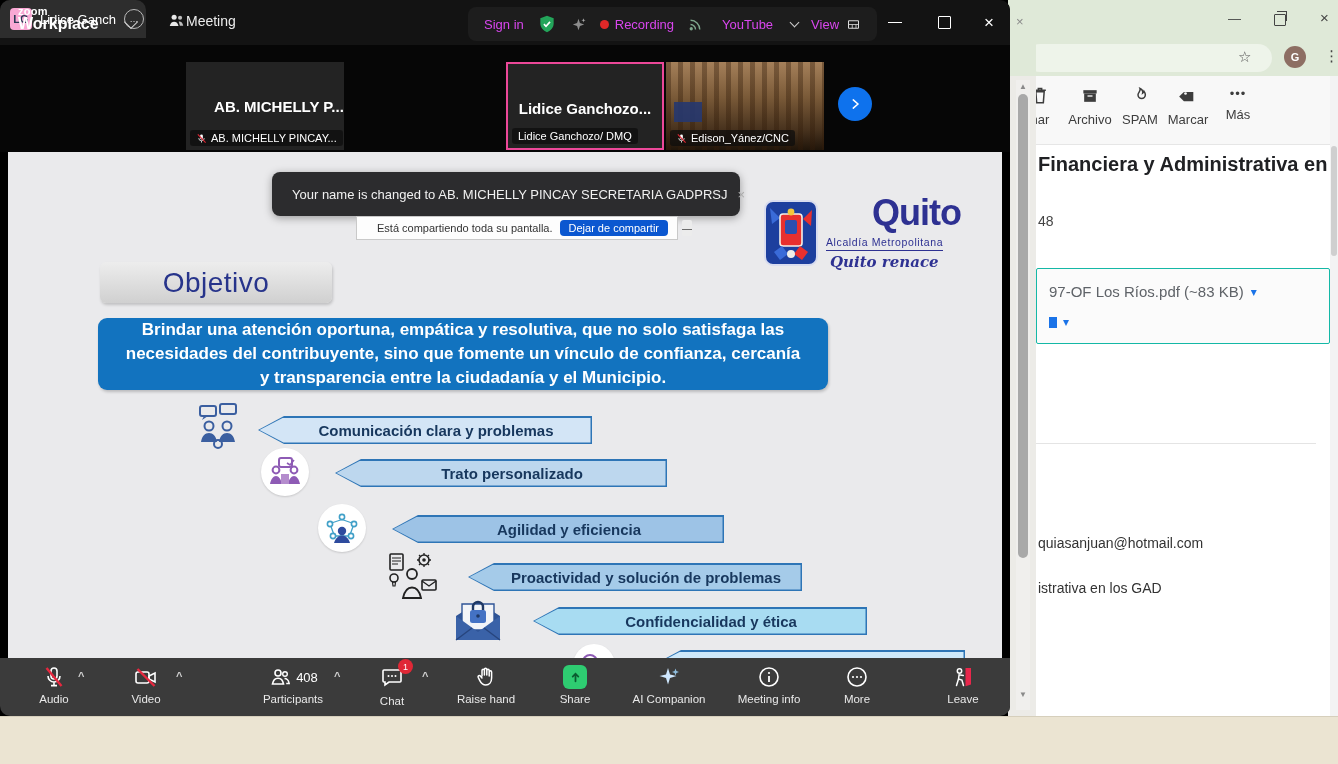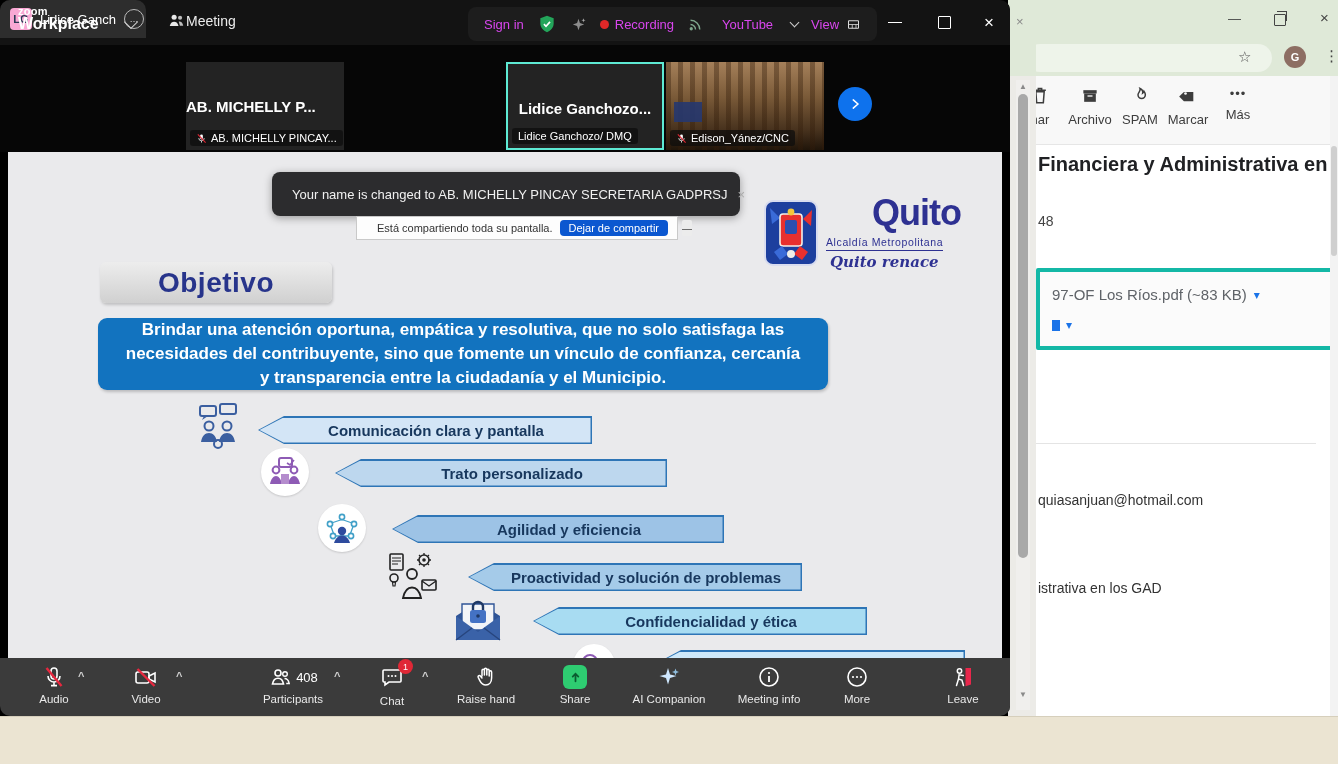--- a/index.html
+++ b/index.html
@@ -14,21 +14,21 @@
   #browser .toolrow{left:0;top:40px;width:330px;height:36px;background:#dfe9d8}
   .addrpill{left:18px;top:44px;width:246px;height:28px;background:#eef4ea;border-radius:14px}
   .winglyph{font-size:13px;color:#444;line-height:13px}
   .restore-box{width:10px;height:10px;border:1.2px solid #444;border-radius:1px;position:relative}
   .restore-box:before{content:"";position:absolute;left:2px;top:-4px;width:9px;height:9px;border:1.2px solid #444;border-left:none;border-bottom:none}
   .avatarG{width:22px;height:22px;border-radius:50%;background:#8d6e63;color:#fff;font-size:11px;font-weight:bold;display:flex;align-items:center;justify-content:center}
   #mailbar{left:0;top:76px;width:330px;height:68px;background:#f8f8f8;border-bottom:1px solid #e6e6e6}
   .mact{position:absolute;top:10px;width:52px;display:flex;flex-direction:column;align-items:center;gap:6px;color:#3d3d3d;font-size:13px}
   .mact svg{display:block}
   .subject{font-size:20px;font-weight:bold;color:#202124;white-space:nowrap}
-  .attach-card{left:28px;top:268px;width:292px;height:74px;background:#fbfbfb;border:4px solid #14b8a6;border-radius:2px}
+  .attach-card{left:28px;top:268px;width:292px;height:74px;background:#fbfbfb;border:1px solid #14b8a6;border-radius:2px}
   .attach-line{font-size:15px;color:#5f6368;white-space:nowrap}
   .blue-tri{color:#1a73e8;font-size:12px}
   .divider2{left:28px;top:443px;width:280px;height:1px;background:#e4e4e4}
   .mailtext{font-size:14px;color:#333;white-space:nowrap}
   .bscroll{left:322px;top:76px;width:8px;height:640px;background:#f3f3f3}
   .bscroll .thumb{position:absolute;left:1px;top:70px;width:6px;height:110px;background:#cfcfcf;border-radius:3px}
 
   
   #strip{left:1008px;top:0;width:28px;height:716px;background:#ecebe7}
   #strip .striptop{left:0;top:0;width:28px;height:76px;background:#dfe9d8}
@@ -48,21 +48,21 @@
   .tab-ellipse{width:18px;height:18px;border:1.3px solid #b9b9b9;border-radius:50%;color:#ddd;font-size:9px;display:flex;align-items:center;justify-content:center}
   #zctrl{left:468px;top:7px;height:34px;background:#1d1d1d;border-radius:8px;display:flex;align-items:center;gap:13px;padding:0 16px}
   .zctxt{font-size:13px;color:#d946ef;white-space:nowrap}
   .recdot{width:9px;height:9px;border-radius:50%;background:#e02828}
   .winbtn{color:#fff;font-size:14px}
   .maxbox{width:11px;height:11px;border:1.3px solid #fff;border-radius:1px}
 
   
   #vstrip{left:0;top:45px;width:1010px;height:107px;background:#060606}
   .tile{position:absolute;top:17px;width:158px;height:88px;background:#232323;overflow:hidden}
-  .tile.activeb{border:2px solid #5eead4;box-sizing:border-box}
+  .tile.activeb{border:2px solid #ec4899;box-sizing:border-box}
   .tiletext{width:100%;text-align:center;color:#fff;font-size:15px;font-weight:bold;position:absolute;top:36px;white-space:nowrap;overflow:hidden}
   .photo{position:absolute;inset:0;background:
     repeating-linear-gradient(90deg, rgba(50,28,10,.38) 0 5px, rgba(0,0,0,0) 5px 12px),
     linear-gradient(180deg,#a5805a 0%,#7a5a38 40%,#46311d 78%,#20150a 100%)}
   .screenblue{position:absolute;left:8px;top:40px;width:28px;height:20px;background:#26376f;opacity:.9}
   .namepill{position:absolute;left:4px;bottom:4px;background:rgba(12,12,12,.72);border-radius:3px;
     padding:2px 6px;display:flex;align-items:center;gap:4px;color:#fff;font-size:11px;white-space:nowrap;max-width:150px;overflow:hidden}
   #nextbtn{left:838px;top:42px;width:34px;height:34px;border-radius:50%;background:#0E72ED;display:flex;align-items:center;justify-content:center}
 
   
@@ -70,21 +70,21 @@
   #toast{left:264px;top:20px;width:468px;height:44px;background:#2c2c2e;border-radius:8px;display:flex;align-items:center;box-shadow:0 2px 8px rgba(0,0,0,.35)}
   #toast .ttext{flex:1;color:#f0f0f0;font-size:13px;padding:0 10px 0 20px;white-space:nowrap}
   #toast .tclose{color:#aaa;font-size:13px;padding-right:14px}
   #sharebar{left:348px;top:64px;width:322px;height:24px;background:#fdfdfd;border:1px solid #c9c9c9;display:flex;align-items:center;gap:7px;padding:0 6px;box-sizing:border-box}
   .draghandle{width:6px;height:14px;background:radial-gradient(circle,#b5b5b5 1px,transparent 1.3px);background-size:3px 4px}
   .sbmsg{font-size:11px;color:#333;white-space:nowrap}
   .sbbtn{background:#0b57d0;color:#fff;font-size:11px;border-radius:4px;padding:2px 9px;white-space:nowrap}
   .sbsep{width:1px;height:15px;background:#ddd}
   .sbmin{width:18px;height:16px;background:#ececec;border-radius:2px;color:#444;font-size:10px;display:flex;align-items:center;justify-content:center}
   .titlebox{left:92px;top:110px;width:232px;height:41px;background:linear-gradient(#ededed,#d0d0d0);border-radius:6px;box-shadow:1px 2px 3px rgba(0,0,0,.18);display:flex;align-items:center;justify-content:center}
-  .titletext{font-size:28px;font-weight:bold;color:#27348b;letter-spacing:.5px}
+  .titletext{font-size:28px;font-weight:normal;color:#27348b;letter-spacing:.5px}
   .objbox{left:90px;top:166px;width:730px;height:72px;background:#1273bf;border-radius:9px;display:flex;align-items:center;justify-content:center;box-shadow:1px 2px 3px rgba(0,0,0,.2)}
   .objtext{color:#fff;font-size:17px;font-weight:bold;text-align:center;line-height:24px;padding:0 22px}
   .arrow{position:absolute;height:28px}
   .arrow .outer{position:absolute;inset:0;background:#2e75b6;clip-path:polygon(26px 0,100% 0,100% 100%,26px 100%,0 50%)}
   .arrow .inner{position:absolute;inset:1.5px;clip-path:polygon(24px 0,100% 0,100% 100%,24px 100%,0 50%);display:flex;align-items:center;justify-content:center}
   .arrow .lbl{font-size:15px;font-weight:bold;color:#17375d;padding-left:22px;white-space:nowrap}
   .circle-ic{border-radius:50%;background:#fff;box-shadow:0 1px 2px rgba(0,0,0,.15);display:flex;align-items:center;justify-content:center}
   .logo-word{font-size:36px;font-weight:800;color:#2E3192;letter-spacing:-1px}
   .logo-sub{font-size:10.5px;color:#2E3192;border-bottom:1.6px solid #2E3192;padding-bottom:2px;letter-spacing:.6px;white-space:nowrap}
   .logo-tag{font-family:"DejaVu Serif",serif;font-style:italic;font-size:15px;font-weight:bold;color:#2E3192}
@@ -154,21 +154,21 @@
     <div class="f" style="position:absolute;left:12px;top:14px;gap:7px">
       <span class="attach-line">97-OF Los Ríos.pdf (~83 KB)</span>
       <span class="blue-tri">▾</span>
     </div>
     <div class="f" style="position:absolute;left:12px;top:46px;gap:6px">
       <span style="width:8px;height:11px;background:#1a73e8;display:inline-block"></span>
       <span class="blue-tri">▾</span>
     </div>
   </div>
   <div class="divider2 a"></div>
-  <div class="a mailtext" style="left:30px;top:492px">quiasanjuan@hotmail.com</div>
+  <div class="a mailtext" style="left:30px;top:535px">quiasanjuan@hotmail.com</div>
   <div class="a mailtext" style="left:30px;top:580px">istrativa en los GAD</div>
   <div class="bscroll a">
       <div class="thumb"></div>
     </div>
 </div>
 
 <div id="strip" class="a">
   <div class="striptop a"></div>
   <span class="a" style="left:8px;top:14px;font-size:13px;color:#8a8a8a">×</span>
   <div class="scrolltrack a">
@@ -230,21 +230,21 @@
           </svg>
       </span>
     </div>
     <span class="a winbtn" style="left:888px;top:13px">—</span>
     <div class="a maxbox" style="left:938px;top:16px"></div>
     <span class="a winbtn" style="left:984px;top:13px;font-size:17px">×</span>
   </div>
 
   <div id="vstrip" class="a">
     <div class="tile" style="left:186px">
-      <div class="tiletext" style="text-align:left;">AB. MICHELLY P...</div>
+      <div class="tiletext" style="text-align:center;padding-left:14px">AB. MICHELLY P...</div>
       <div class="namepill">
         <svg width="11" height="11" viewBox="0 0 24 24">
             <path d="M12 3a3 3 0 0 1 3 3v5a3 3 0 0 1-6 0V6a3 3 0 0 1 3-3z" fill="#fff"></path>
             <path d="M6 11a6 6 0 0 0 12 0M12 17v4" stroke="#fff" stroke-width="1.6" fill="none"></path>
             <path d="M4 3l17 18" stroke="#e02836" stroke-width="2.4"></path>
           </svg>
         <span>AB. MICHELLY PINCAY...</span>
       </div>
     </div>
     <div class="tile activeb" style="left:506px">
@@ -355,21 +355,21 @@
       <svg width="30" height="30" viewBox="0 0 30 30">
           <circle cx="11" cy="12" r="7" fill="none" stroke="#8e5bb5" stroke-width="2"></circle>
           <circle cx="21" cy="14" r="5" fill="none" stroke="#8e5bb5" stroke-width="2"></circle>
           <path d="M21 12a2.5 2.5 0 0 1 0 5" fill="none" stroke="#8e5bb5" stroke-width="1.4"></path>
         </svg>
     </div>
 
     <div class="arrow" style="left:250px;top:264px;width:334px">
       <div class="outer"></div>
         <div class="inner" style="background:#d3e5f6">
-          <span class="lbl">Comunicación clara y pantalla</span>
+          <span class="lbl">Comunicación clara y problemas</span>
         </div>
     </div>
     <div class="arrow" style="left:327px;top:307px;width:332px">
       <div class="outer"></div>
         <div class="inner" style="background:#bdd7ee">
           <span class="lbl">Trato personalizado</span>
         </div>
     </div>
     <div class="arrow" style="left:384px;top:363px;width:332px">
       <div class="outer"></div>

